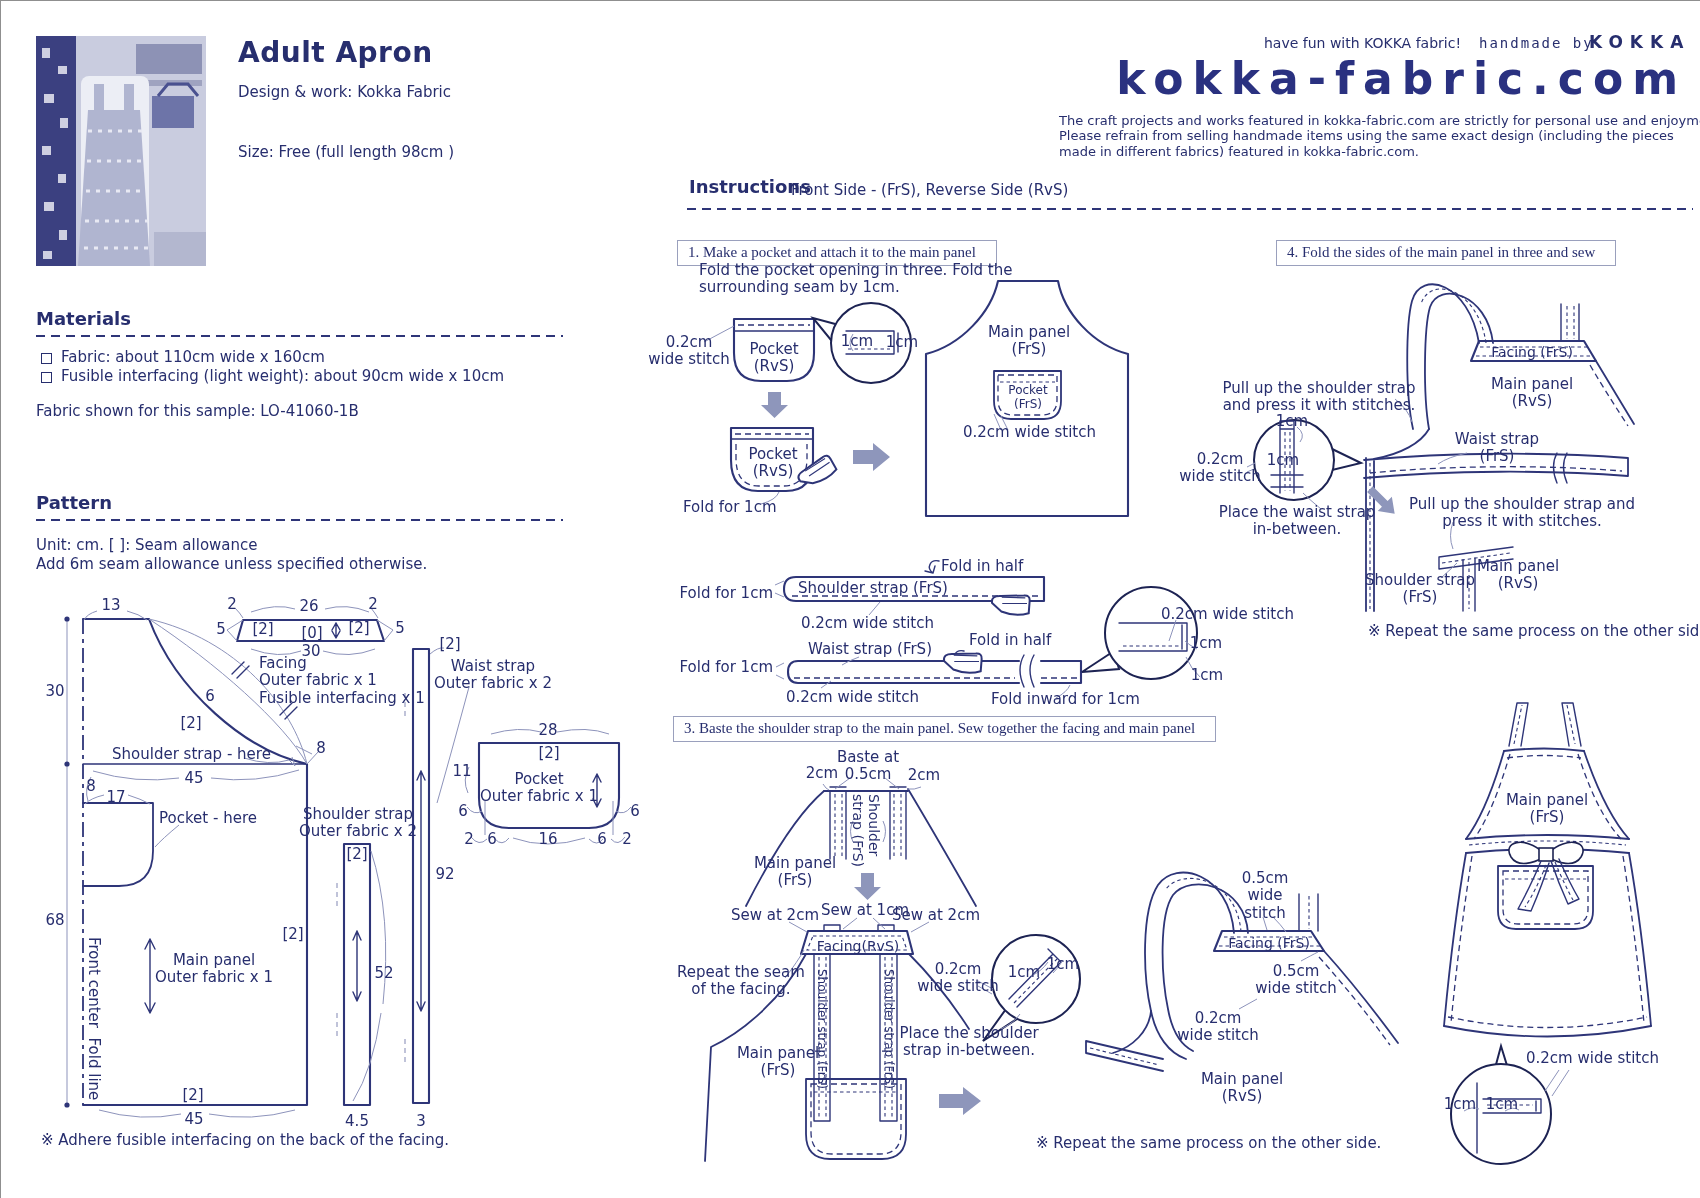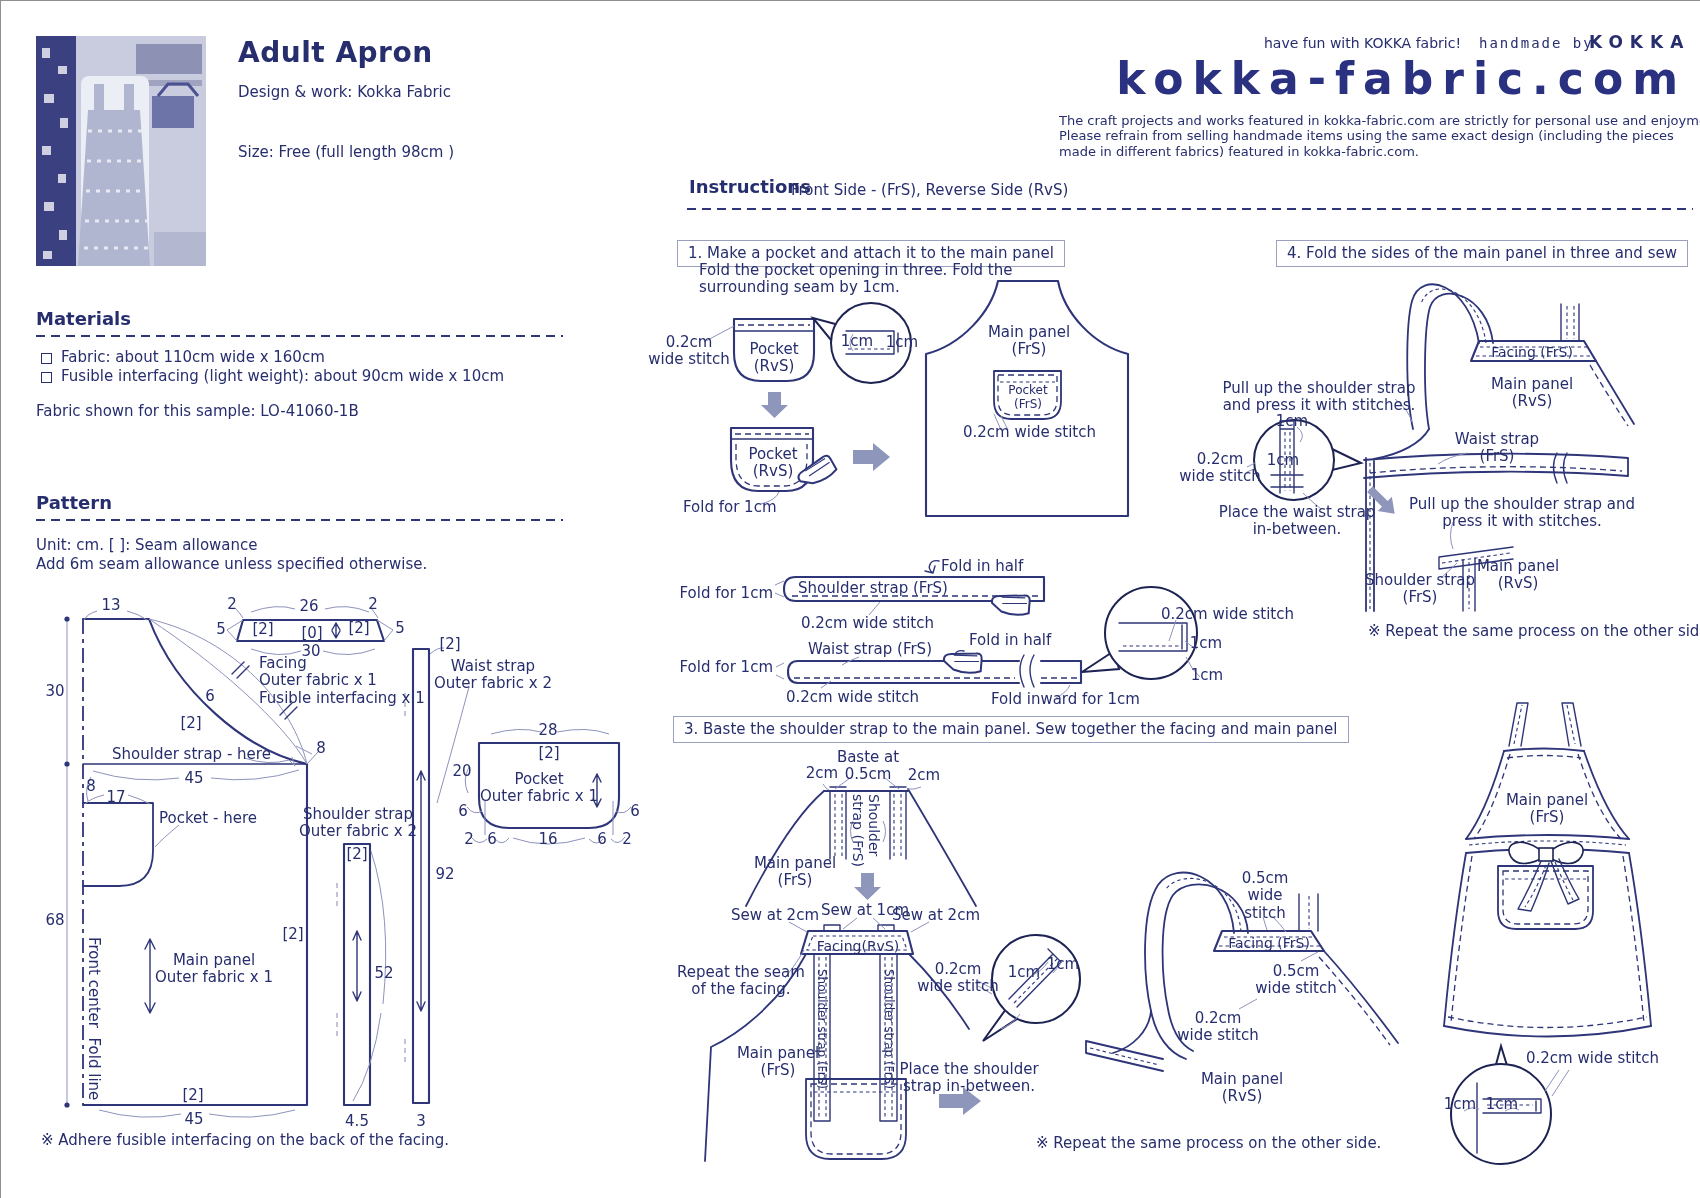--- a/index.html
+++ b/index.html
@@ -23,21 +23,21 @@
   .R{transform:translateX(-100%);text-align:right;}
   .V{writing-mode:vertical-rl;} .T{font-size:12px;} .M{font-size:14px;}
   .h{font-size:18px;font-weight:bold;}
   .title{font-size:28px;font-weight:bold;letter-spacing:.5px;}
   .logo{font-size:44px;font-weight:bold;letter-spacing:9px;color:#2a3180;}
   .tag{font-size:14px;}
   .prod{font-family:"DejaVu Sans Mono",monospace;font-size:14px;letter-spacing:2px;}
   .kokka{font-size:17px;font-weight:bold;letter-spacing:7px;}
   .disc{font-size:13px;line-height:1.18;}
   .stepbox{position:absolute;border:1px solid #9aa0bd;background:#fff;font-size:15px;
-           padding:3px 10px 4px 10px;white-space:nowrap;z-index:3;color:#272e6e;}
+           padding:3px 20px 4px 10px;white-space:nowrap;z-index:3;color:#272e6e;font-family:Liberation Serif, serif;}
   .cb{position:absolute;width:9px;height:9px;border:1.5px solid #272e6e;z-index:3;}
   .photo{position:absolute;left:35px;top:35px;width:170px;height:230px;z-index:2;}
 </style>
 </head>
 <body>
 
 <div class="page">
 
 <svg class="art" width="1700" height="1198" viewBox="0 0 1700 1198">
 <defs>
@@ -387,21 +387,21 @@
 <div class="L C" style="left:357px;top:805px">Shoulder strap
 Outer fabric x 2</div>
 <div class="L C" style="left:356px;top:845px">[2]</div>
 <div class="L C" style="left:383px;top:964px">52</div>
 <div class="L C" style="left:356px;top:1112px">4.5</div>
 
 <div class="L C" style="left:547px;top:721px">28</div>
 <div class="L C" style="left:548px;top:744px">[2]</div>
 <div class="L C" style="left:538px;top:770px">Pocket
 Outer fabric x 1</div>
-<div class="L C" style="left:461px;top:762px">20</div>
+<div class="L C" style="left:461px;top:762px">11</div>
 <div class="L C" style="left:462px;top:802px">6</div>
 <div class="L C" style="left:634px;top:802px">6</div>
 <div class="L C" style="left:468px;top:830px">2</div>
 <div class="L C" style="left:491px;top:830px">6</div>
 <div class="L C" style="left:547px;top:830px">16</div>
 <div class="L C" style="left:601px;top:830px">6</div>
 <div class="L C" style="left:626px;top:830px">2</div>
 
 <div class="L" style="left:40px;top:1131px">※ Adhere fusible interfacing on the back of the facing.</div>
 
@@ -457,21 +457,21 @@
 <div class="L C" style="left:740px;top:963px">Repeat the seam
 of the facing.</div>
 <div class="L V T" style="left:813px;top:968px">Shoulder strap (FrS)</div>
 <div class="L V T" style="left:880px;top:968px">Shoulder strap (FrS)</div>
 <div class="L C" style="left:777px;top:1044px">Main panel
 (FrS)</div>
 <div class="L C" style="left:957px;top:960px">0.2cm
 wide stitch</div>
 <div class="L C" style="left:1023px;top:963px">1cm</div>
 <div class="L C" style="left:1062px;top:955px">1cm</div>
-<div class="L C" style="left:968px;top:1060px">Place the shoulder
+<div class="L C" style="left:968px;top:1024px">Place the shoulder
 strap in-between.</div>
 <div class="L C" style="left:1264px;top:869px">0.5cm
 wide
 stitch</div>
 <div class="L C M" style="left:1268px;top:934px">Facing (FrS)</div>
 <div class="L C" style="left:1295px;top:962px">0.5cm
 wide stitch</div>
 <div class="L C" style="left:1217px;top:1009px">0.2cm
 wide stitch</div>
 <div class="L C" style="left:1241px;top:1070px">Main panel

